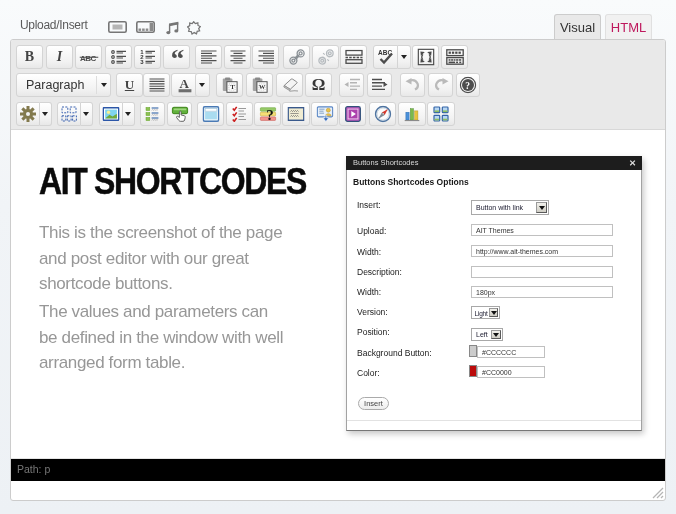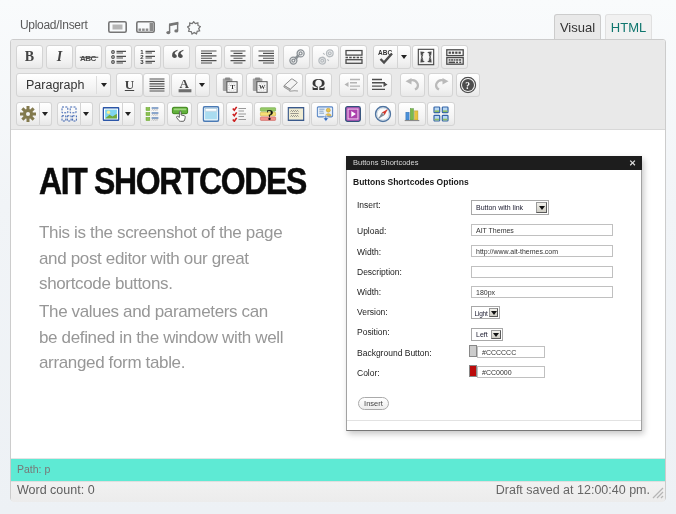--- a/index.html
+++ b/index.html
@@ -7,39 +7,39 @@
 body { font-family:"Liberation Sans", sans-serif; background:linear-gradient(180deg,#f9fbfc 0%,#f1f4f7 40%,#edf1f5 100%); position:relative; }
 .abs { position:absolute; }
 
 
 #uplbl { left:20px; top:18px; font-size:12px; letter-spacing:-0.3px; color:#5a5a5a; }
 .mico { position:absolute; top:21px; }
 
 
 .tab { position:absolute; top:14px; height:42px; width:47px; border-radius:3px 3px 0 0; font-size:13px; text-align:center; line-height:25px; }
 #tabV { left:554px; background:#e9e9e9; border:1px solid #ccc; border-bottom:none; color:#333; }
-#tabH { left:605px; background:#f1f1f1; border:1px solid #e0e0e0; border-bottom:none; color:#0f766e; }
+#tabH { left:605px; background:#f1f1f1; border:1px solid #e0e0e0; border-bottom:none; color:#be185d; }
 
 
 #editor { left:10px; top:39px; width:656px; height:462px; border:1px solid #ccc; border-radius:3px; background:#fff; }
 #toolbar { position:absolute; left:0; top:0; width:654px; height:90px; background:#e9e9e9; border-bottom:1px solid #d8d8d8; border-radius:2px 2px 0 0; }
 
 .btn { position:absolute; height:24px; width:27px; background:linear-gradient(180deg,#ffffff 0%,#f2f2f2 70%,#e8e8e8 100%); border:1px solid #d4d4d4; border-radius:3px; }
 .btn svg { position:absolute; left:50%; top:50%; transform:translate(-50%,-50%); }
 .arrowbtn { width:13px; }
 .arrowbtn:after, .selarrow:after { content:""; position:absolute; left:50%; top:50%; margin:-2px 0 0 -3.5px; border:3.5px solid transparent; border-top:4.5px solid #222; }
 .txtb { font-family:"Liberation Serif", serif; font-weight:bold; font-size:14px; color:#444; text-align:center; line-height:22px; }
 
 
 #content { position:absolute; left:0; top:91px; width:654px; height:327px; background:#fff; }
 #h1 { position:absolute; left:28px; top:33px; font-size:36.5px; font-weight:bold; color:#0a0a0a; -webkit-text-stroke:0.5px #0a0a0a; letter-spacing:-1.5px; line-height:1; transform:scaleX(0.874); transform-origin:0 0; white-space:nowrap; }
 .para { position:absolute; left:28px; font-size:17px; letter-spacing:-0.35px; line-height:25.7px; color:#979797; }
 
 
-#pathbar { position:absolute; left:0; top:418px; width:654px; height:23px; background:#5eead4; border-top:1px solid #e4e4e4; font-size:10.5px; color:#777; line-height:20px; padding-left:6px; }
+#pathbar { position:absolute; left:0; top:418px; width:654px; height:23px; background:#000000; border-top:1px solid #e4e4e4; font-size:10.5px; color:#777; line-height:20px; padding-left:6px; }
 #wcbar { position:absolute; left:0; top:441px; width:654px; height:21px; background:linear-gradient(180deg,#f1f1f1,#ececec); border-top:1px solid #dfdfdf; border-radius:0 0 3px 3px; font-size:12.5px; color:#5f5f5f; line-height:16px; padding-left:6px; }
 #draft { position:absolute; right:15px; top:0; color:#666; }
 
 
 #dlg { position:absolute; left:346px; top:156px; width:296px; height:275px; background:#fff; border:1px solid #a2a2a2; border-bottom-color:#777; box-shadow:2px 3px 6px rgba(0,0,0,0.22); }
 #dlgtitle { position:absolute; left:-1px; top:-1px; width:296px; height:14px; background:#1d1d1d; color:#d8d8d8; font-size:7.5px; line-height:14px; padding-left:7px; }
 #dlghead { position:absolute; left:6px; top:20px; font-size:8.5px; font-weight:bold; color:#1a1a1a; }
 .lbl { position:absolute; left:10px; font-size:8.5px; color:#1a1a1a; }
 .inp { position:absolute; left:124px; width:142px; height:12px; border:1px solid #c0c0c0; background:#fff; font-size:7px; color:#333; line-height:11px; padding-left:4px; }
 .wsel { position:absolute; left:124px; background:#fff; border:1px solid #a8a8a8; font-size:7px; color:#1a1a2e; }
@@ -438,21 +438,20 @@
           </g>
         </svg>
       </div>
   </div>
   <div id="content">
     <div id="h1">AIT SHORTCODES</div>
     <div class="para" style="top:168px">The values and parameters can<br>be defined in the window with well<br>arranged form table.</div>
     <div class="para" style="top:89px">This is the screenshot of the page<br>and post editor with our great<br>shortcode buttons.</div>
   </div>
   <div id="pathbar">Path: p</div>
-  <div id="wcbar">Word count: 0<span id="draft">Draft saved at 12:00:40 pm.</span></div>
   <svg style="position:absolute;right:1px;bottom:1px" width="13" height="13" viewBox="0 0 13 13">
       <g stroke="#b5b5b5" stroke-width="1.3">
         <path d="M12 2 L2 12"></path>
         <path d="M12 6 L6 12"></path>
         <path d="M12 10 L10 12"></path>
       </g>
     </svg>
 </div>
 
 <div class="abs" id="dlg">

